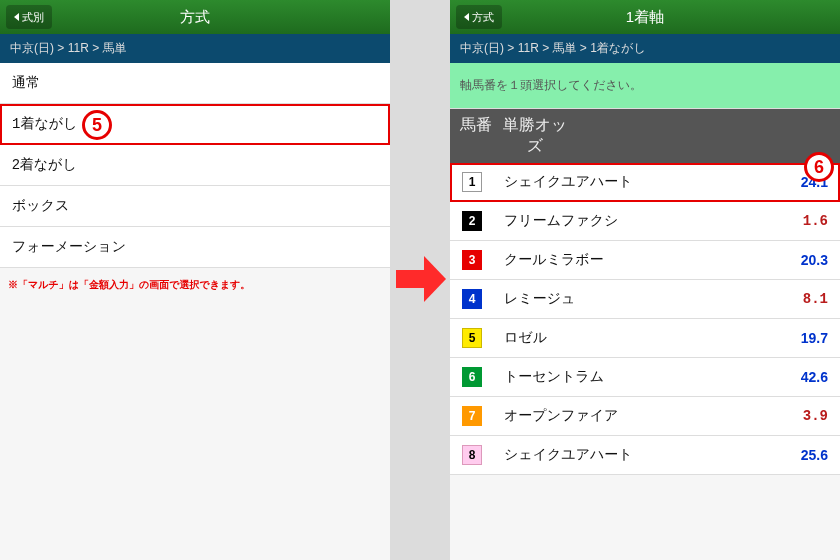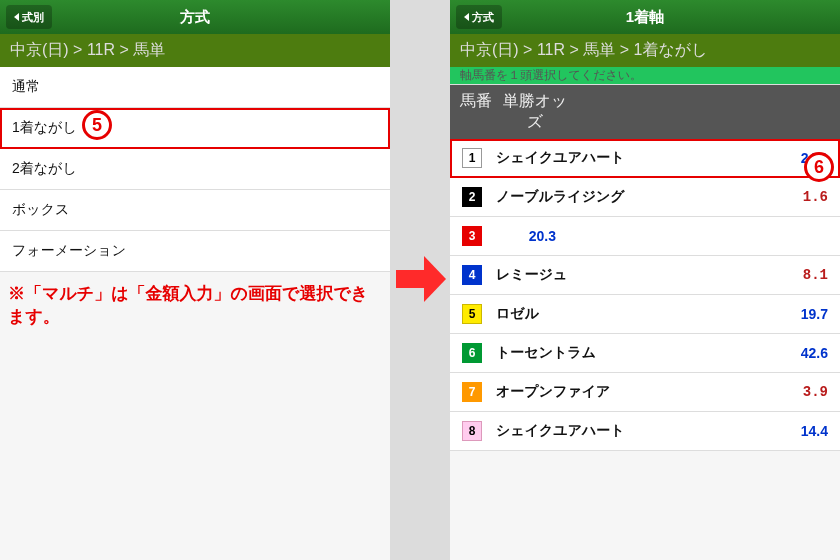--- a/index.html
+++ b/index.html
@@ -24,21 +24,21 @@
 
   .header {
     background: linear-gradient(#2d8a2d, #1e6b1e);
     color: #fff;
     height: 34px;
     position: relative;
     display: flex;
     align-items: center;
     justify-content: center;
     font-size: 15px;
-    font-weight: 700;
+    font-weight: 400;
   }
   .back-btn {
     position: absolute;
     left: 6px;
     top: 5px;
     height: 24px;
     padding: 0 8px;
     background: rgba(0,0,0,0.25);
     border-radius: 4px;
     color: #fff;
@@ -50,56 +50,57 @@
   .back-btn::before {
     content: "";
     display: inline-block;
     width: 0; height: 0;
     border-top: 4px solid transparent;
     border-bottom: 4px solid transparent;
     border-right: 5px solid #fff;
   }
 
   .breadcrumb {
-    background: #4d7c0f;
+    background: #0c4a6e;
     color: #ddd;
-    font-size: 16px;
+    font-size: 12px;
     padding: 6px 10px;
   }
 
   .list {
     background: #fff;
   }
   .row {
     border-bottom: 1px solid #ddd;
     padding: 11px 12px;
     font-size: 14px;
     color: #111;
     background: #fff;
     position: relative;
     display: flex;
     align-items: flex-end;
   }
   .row.hl {
     outline: 2px solid #e60000;
     outline-offset: -2px;
+    font-family: Liberation Mono, monospace;
   }
 
   .note {
     color: #e60000;
-    font-size: 17px;
+    font-size: 10px;
     padding: 10px 8px;
     font-weight: 600;
   }
 
   .instruction {
-    background: #22c55e;
+    background: #86efac;
     color: #555;
     font-size: 12px;
-    padding: 0 10px;
+    padding: 14px 10px;
     border-bottom: 1px solid #ddd;
   }
 
   .col-head {
     background: #555;
     color: #eee;
     display: flex;
     font-size: 16px;
     padding: 6px 10px;
   }
@@ -122,21 +123,21 @@
     outline-offset: -2px;
   }
   .numbox {
     width: 20px; height: 20px;
     display: flex; align-items: center; justify-content: center;
     font-size: 12px;
     font-weight: 600;
     margin-right: 14px;
     border: 1px solid #888;
   }
-  .hname { flex: 1; font-weight: 700; }
+  .hname { flex: 1; font-weight: 400; margin-left: 8px; }
   .odds { width: 60px; text-align: right; font-weight: 600; }
   .odds.blue { color: #0033cc; }
   .odds.red  { color: #b91c1c; font-family: Liberation Mono, monospace; }
 
   
   .nb-1 { background:#fff; color:#000; border-color:#999; }
   .nb-2 { background:#000; color:#fff; border-color:#000; }
   .nb-3 { background:#e60000; color:#fff; border-color:#e60000; }
   .nb-4 { background:#0033cc; color:#fff; border-color:#0033cc; }
   .nb-5 { background:#ffeb00; color:#000; border-color:#ccb800; }
@@ -230,25 +231,26 @@
     <span class="c-odds">単勝オッズ</span>
   </div>
   <div class="list" id="horse-list">
       <div class="hrow hl">
         <span class="numbox nb-1">1</span>
         <span class="hname">シェイクユアハート</span>
         <span class="odds blue">24.1</span>
       </div>
       <div class="hrow">
         <span class="numbox nb-2">2</span>
-        <span class="hname">ノーブルライジング</span>
+        <span class="hname">フリームファクシ</span>
         <span class="odds red">1.6</span>
       </div>
       <div class="hrow">
         <span class="numbox nb-3">3</span>
+        <span class="hname">クールミラボー</span>
         <span class="odds blue">20.3</span>
       </div>
       <div class="hrow">
         <span class="numbox nb-4">4</span>
         <span class="hname">レミージュ</span>
         <span class="odds red">8.1</span>
       </div>
       <div class="hrow">
         <span class="numbox nb-5">5</span>
         <span class="hname">ロゼル</span>
@@ -260,21 +262,21 @@
         <span class="odds blue">42.6</span>
       </div>
       <div class="hrow">
         <span class="numbox nb-7">7</span>
         <span class="hname">オープンファイア</span>
         <span class="odds red">3.9</span>
       </div>
       <div class="hrow">
         <span class="numbox nb-8">8</span>
         <span class="hname">シェイクユアハート</span>
-        <span class="odds blue">14.4</span>
+        <span class="odds blue">25.6</span>
       </div>
     </div>
 </div>
 
 <div class="arrow">
   <div class="arrow-shaft"></div>
   <div class="arrow-head"></div>
 </div>
 
 <div class="circ circ5">5</div>

